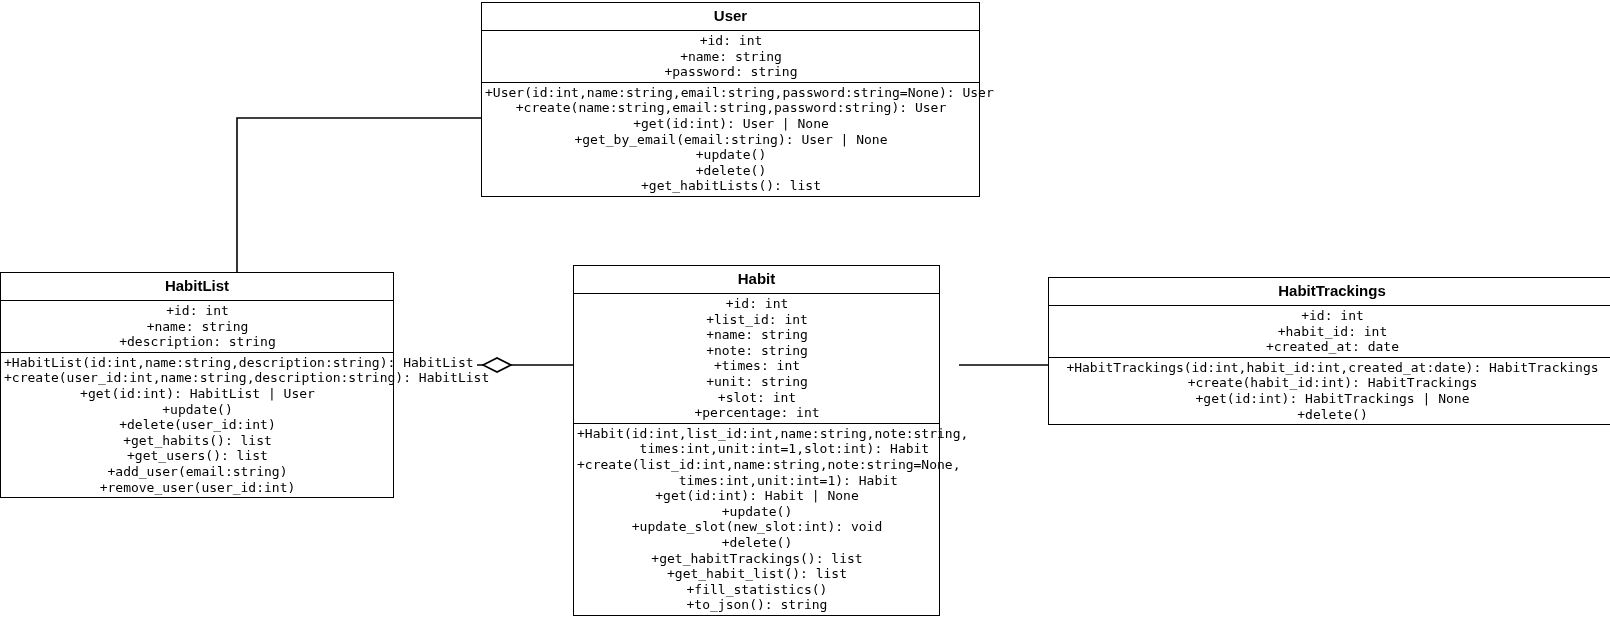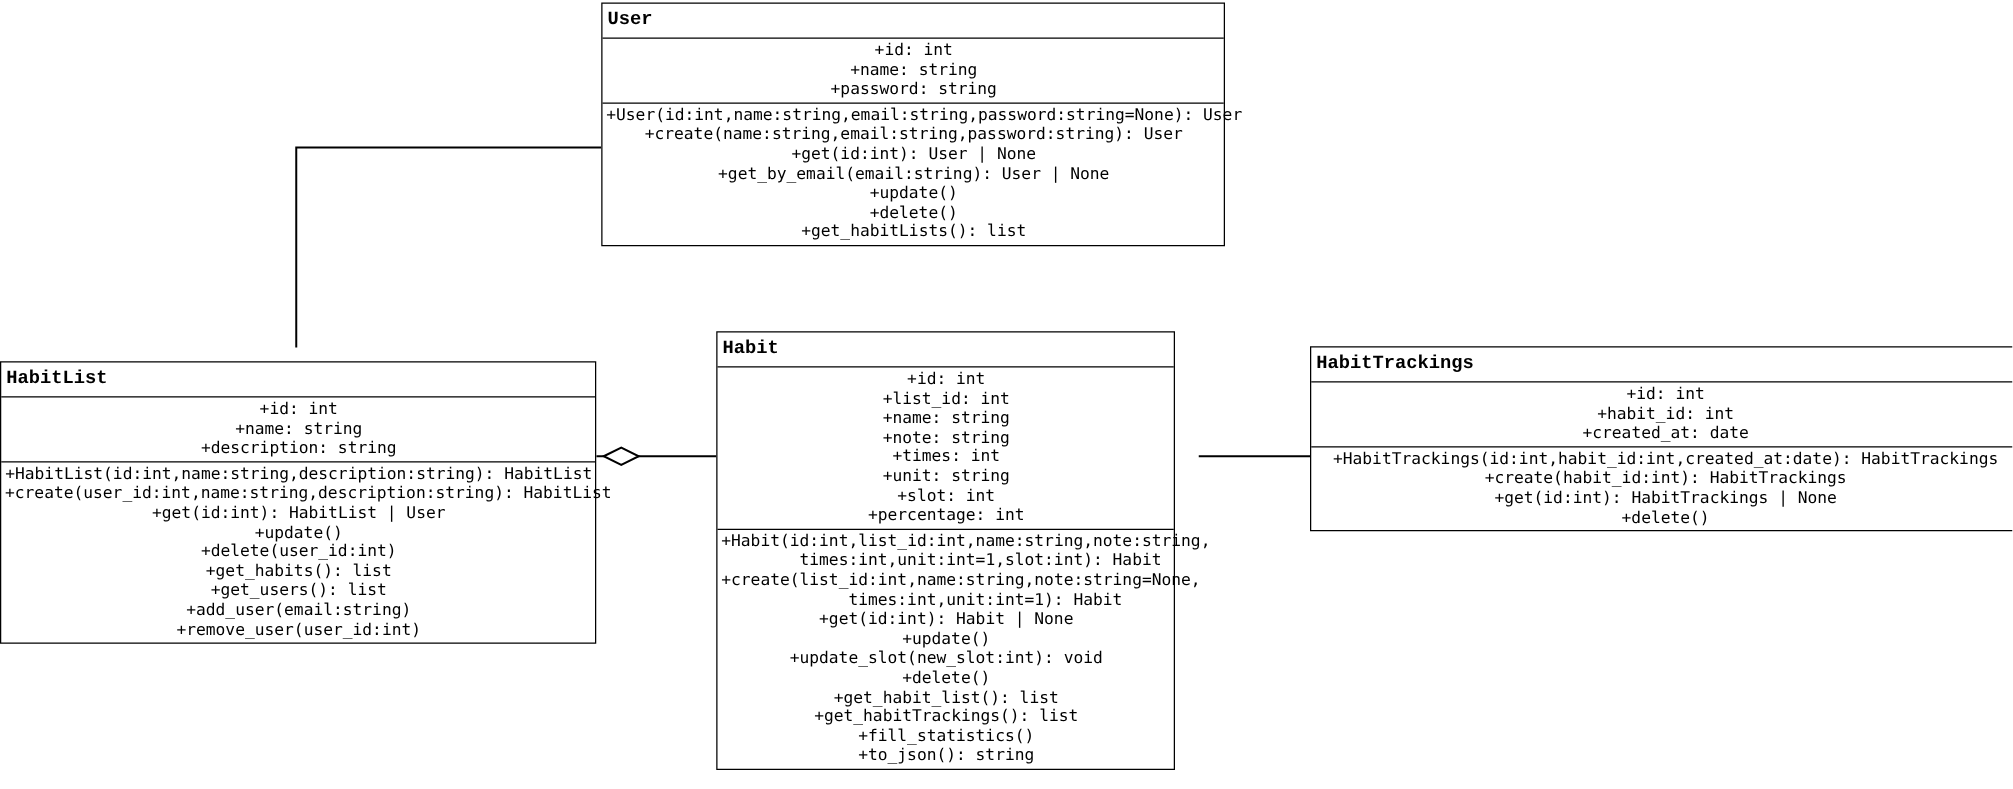--- a/index.html
+++ b/index.html
@@ -18,22 +18,22 @@
     background: #ffffff;
   }
   .uml-class {
     position: absolute;
     box-sizing: border-box;
     border: 1.5px solid #000000;
     background: #ffffff;
     z-index: 2;
   }
   .class-title {
-    text-align: left;
-    font-family: Liberation Mono, monospace;
+    text-align: center;
+    font-family: Liberation Sans, sans-serif;
     font-weight: bold;
     font-size: 15px;
     line-height: 20px;
     padding: 3px 4px 4px 4px;
     border-bottom: 1.5px solid #000000;
     color: #000000;
     white-space: nowrap;
   }
   .compartment {
     padding: 2px 0 2px 0;
@@ -86,21 +86,21 @@
       <div class="member">+User(id:int,name:string,email:string,password:string=None): User</div>
       <div class="member">+create(name:string,email:string,password:string): User</div>
       <div class="member">+get(id:int): User | None</div>
       <div class="member">+get_by_email(email:string): User | None</div>
       <div class="member">+update()</div>
       <div class="member">+delete()</div>
       <div class="member">+get_habitLists(): list</div>
     </div>
   </div>
 
-  <div class="uml-class" style="left:0px; top:289px; width:477px;">
+  <div class="uml-class" style="left:0px; top:272px; width:394px;">
     <div class="class-title">HabitList</div>
     <div class="compartment">
       <div class="member">+id: int</div>
       <div class="member">+name: string</div>
       <div class="member">+description: string</div>
     </div>
     <div class="compartment">
       <div class="member">+HabitList(id:int,name:string,description:string): HabitList</div>
       <div class="member">+create(user_id:int,name:string,description:string): HabitList</div>
       <div class="member">+get(id:int): HabitList | User</div>
@@ -127,22 +127,22 @@
     </div>
     <div class="compartment">
       <div class="member">+Habit(id:int,list_id:int,name:string,note:string,</div>
       <div class="member">       times:int,unit:int=1,slot:int): Habit</div>
       <div class="member">+create(list_id:int,name:string,note:string=None,</div>
       <div class="member">        times:int,unit:int=1): Habit</div>
       <div class="member">+get(id:int): Habit | None</div>
       <div class="member">+update()</div>
       <div class="member">+update_slot(new_slot:int): void</div>
       <div class="member">+delete()</div>
+      <div class="member">+get_habitTrackings(): list</div>
       <div class="member">+get_habit_list(): list</div>
-      <div class="member">+get_habitTrackings(): list</div>
       <div class="member">+fill_statistics()</div>
       <div class="member">+to_json(): string</div>
     </div>
   </div>
 
   <div class="uml-class" style="left:1048px; top:277px; width:568px;">
     <div class="class-title">HabitTrackings</div>
     <div class="compartment">
       <div class="member">+id: int</div>
       <div class="member">+habit_id: int</div>

